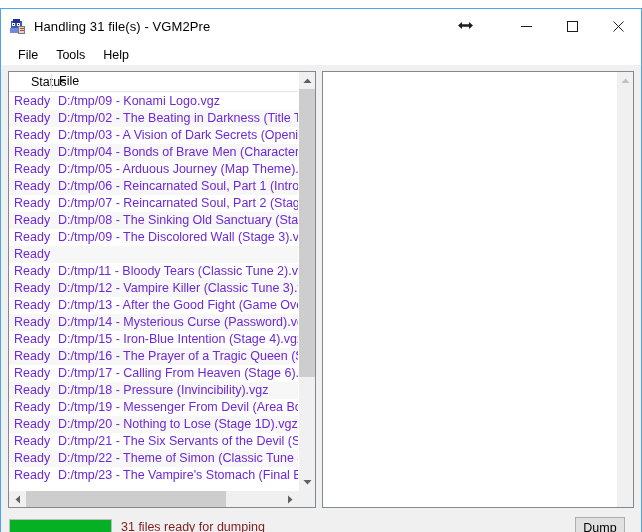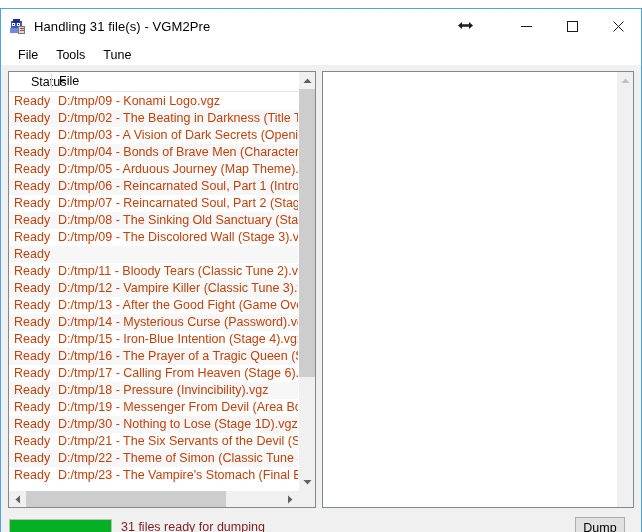--- a/index.html
+++ b/index.html
@@ -76,21 +76,21 @@
   .hcell{font-size:12.5px;color:#000;box-sizing:border-box;}
   #h-status{width:42px;padding-left:22px;}
   #h-file{padding-left:7px;border-left:1px solid #d8d8d8;height:15px;line-height:15px;}
   
   #rows-viewport{
     position:absolute;left:0;top:21px;right:17px;bottom:18px;
     overflow:hidden;background:#ffffff;
   }
   .row{
     height:17px;line-height:17px;display:flex;white-space:nowrap;
-    font-size:12.5px;color:#c2410c;
+    font-size:12.5px;color:#6d28d9;
   }
   .row:nth-child(even){background:#f7f7f7;}
   .row .c-status{width:42px;padding-left:5px;box-sizing:border-box;flex:0 0 42px;}
   .row .c-file{padding-left:7px;box-sizing:border-box;}
   
   .vscroll{
     position:absolute;right:0;top:0;bottom:0;width:17px;
     background:#f0f0f0;border-left:1px solid #ffffff;box-sizing:border-box;
   }
   #left-pane .vscroll{top:0;bottom:17px;}
@@ -182,21 +182,21 @@
         <svg width="11" height="11" viewBox="0 0 11 11">
             <path d="M0.5 0.5 L10.5 10.5 M10.5 0.5 L0.5 10.5" stroke="#1b1b1b" stroke-width="1"></path>
           </svg>
       </div>
     </div>
   </div>
 
   <div id="menubar">
     <div class="menu-item">File</div>
     <div class="menu-item">Tools</div>
-    <div class="menu-item">Tune</div>
+    <div class="menu-item">Help</div>
   </div>
 
   <div id="content">
 
     <div class="pane" id="left-pane">
 
       <div id="list-header">
         <div class="hcell" id="h-status">Status</div>
         <div class="hcell" id="h-file">File</div>
       </div>
@@ -272,21 +272,21 @@
           <div class="row">
             <div class="c-status">Ready</div>
             <div class="c-file">D:/tmp/18 - Pressure (Invincibility).vgz</div>
           </div>
           <div class="row">
             <div class="c-status">Ready</div>
             <div class="c-file">D:/tmp/19 - Messenger From Devil (Area Boss Theme).vgz</div>
           </div>
           <div class="row">
             <div class="c-status">Ready</div>
-            <div class="c-file">D:/tmp/30 - Nothing to Lose (Stage 1D).vgz</div>
+            <div class="c-file">D:/tmp/20 - Nothing to Lose (Stage 1D).vgz</div>
           </div>
           <div class="row">
             <div class="c-status">Ready</div>
             <div class="c-file">D:/tmp/21 - The Six Servants of the Devil (Stage Boss).vgz</div>
           </div>
           <div class="row">
             <div class="c-status">Ready</div>
             <div class="c-file">D:/tmp/22 - Theme of Simon (Classic Tune 4).vgz</div>
           </div>
           <div class="row">

